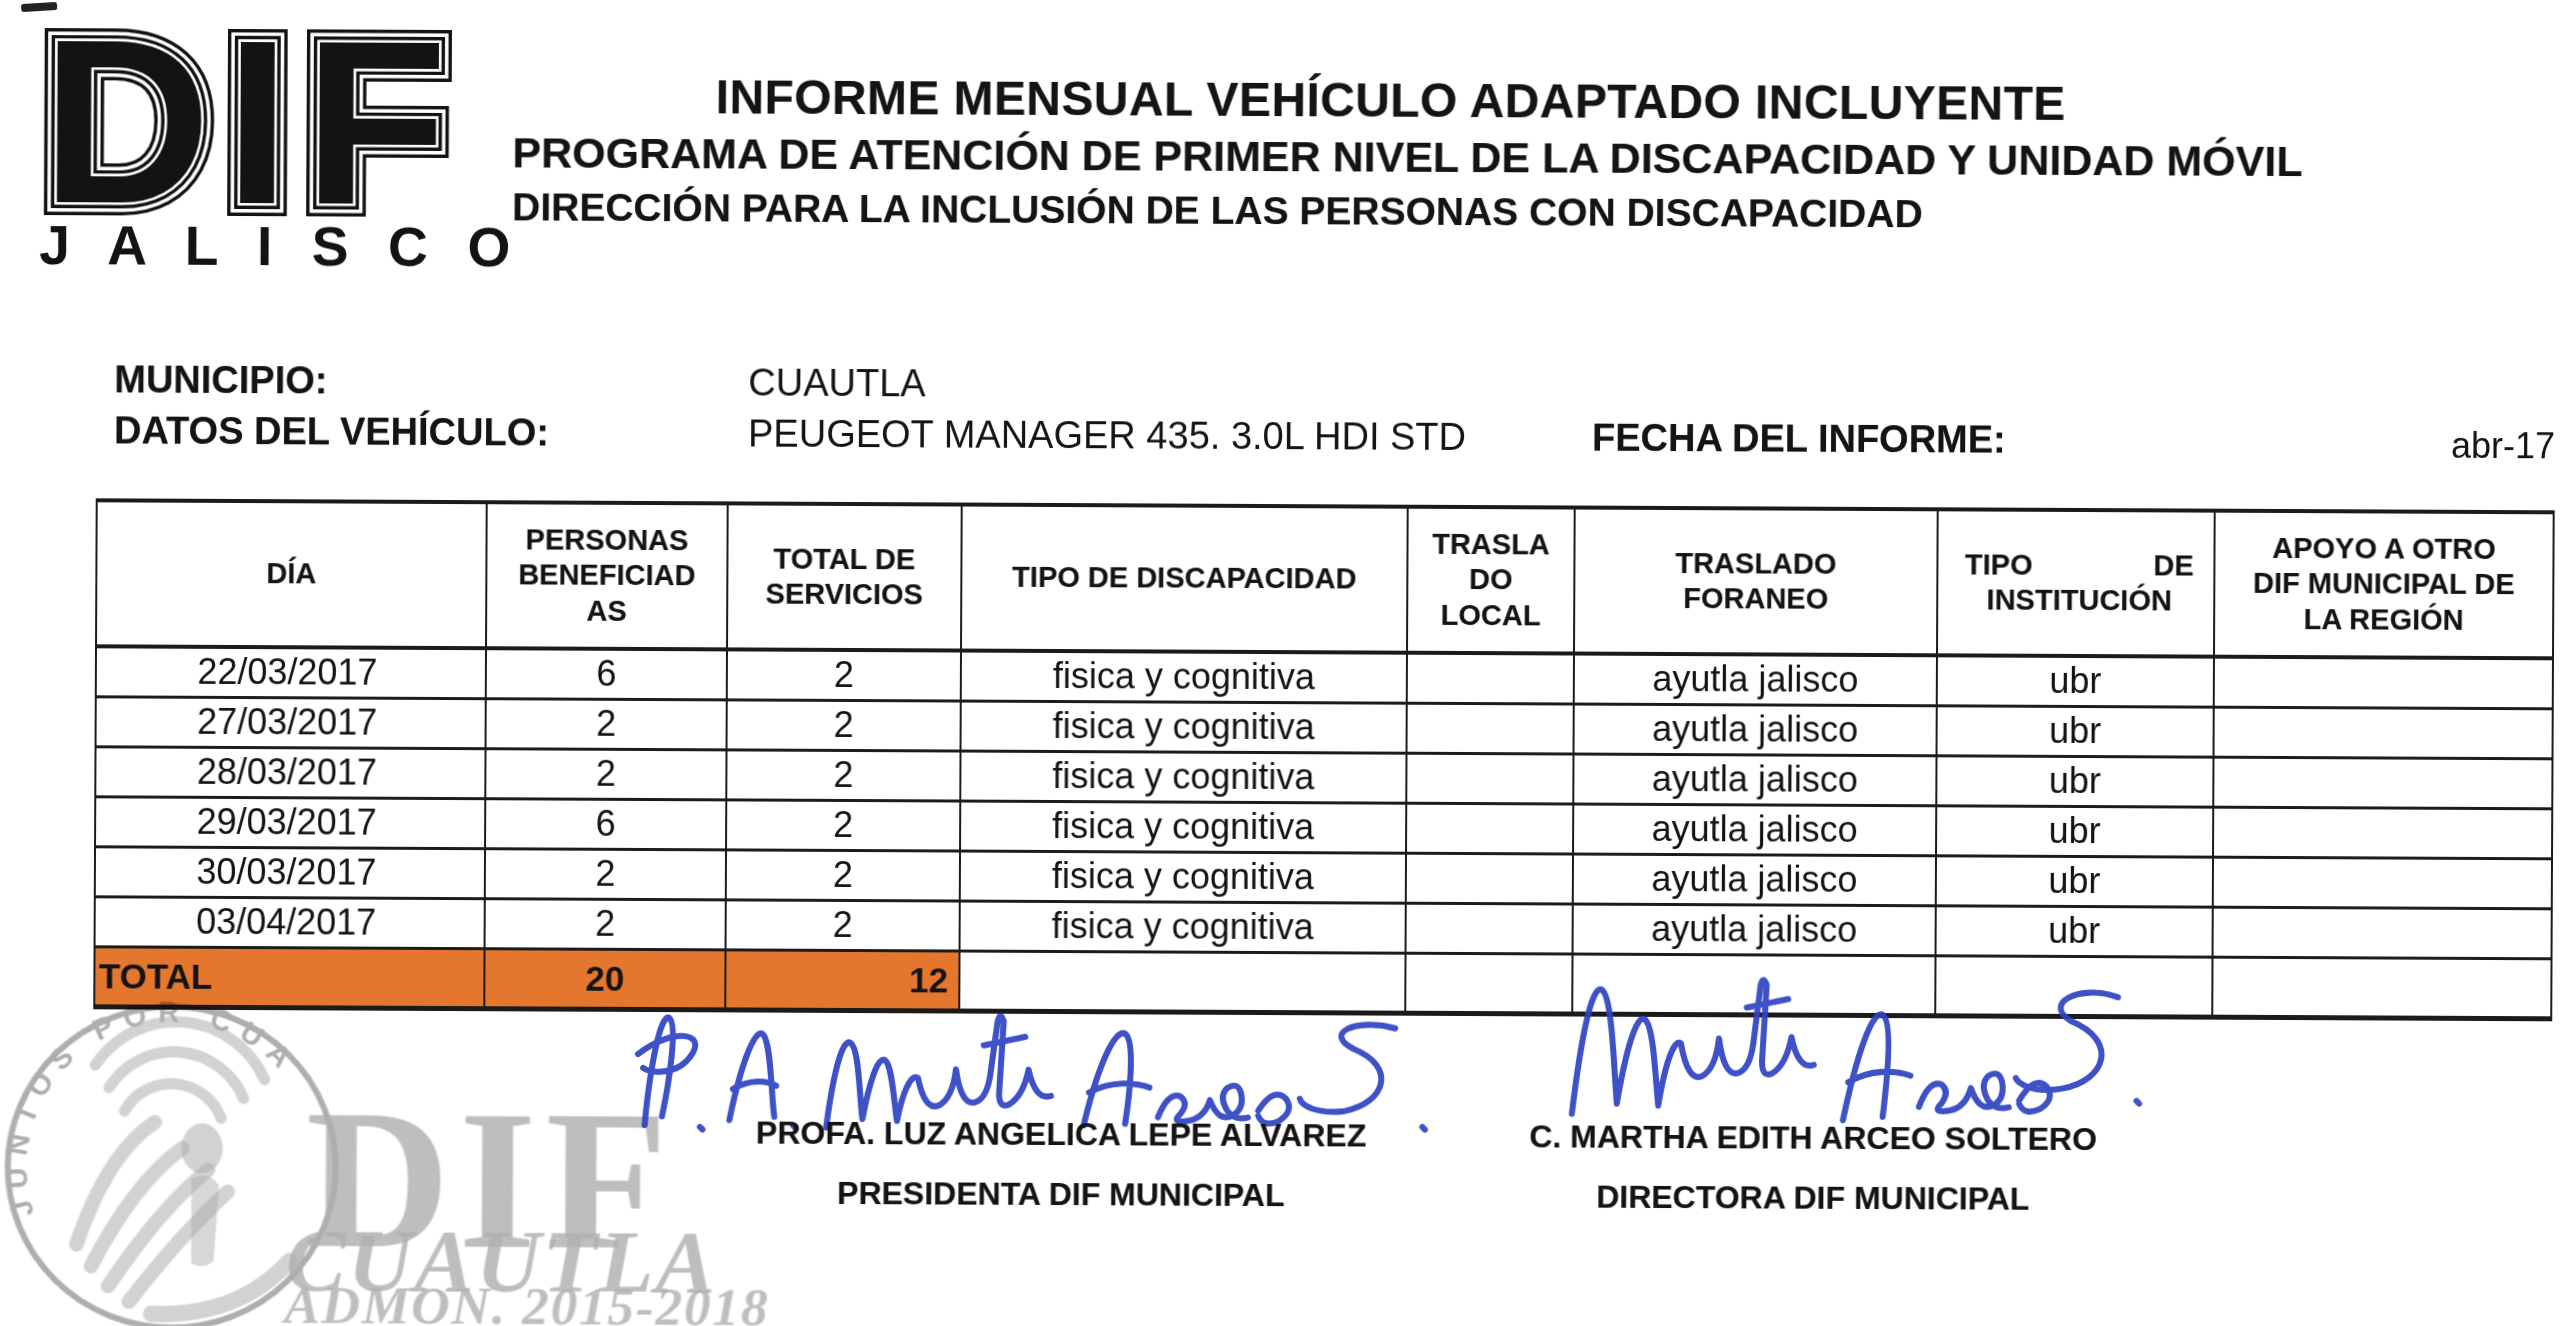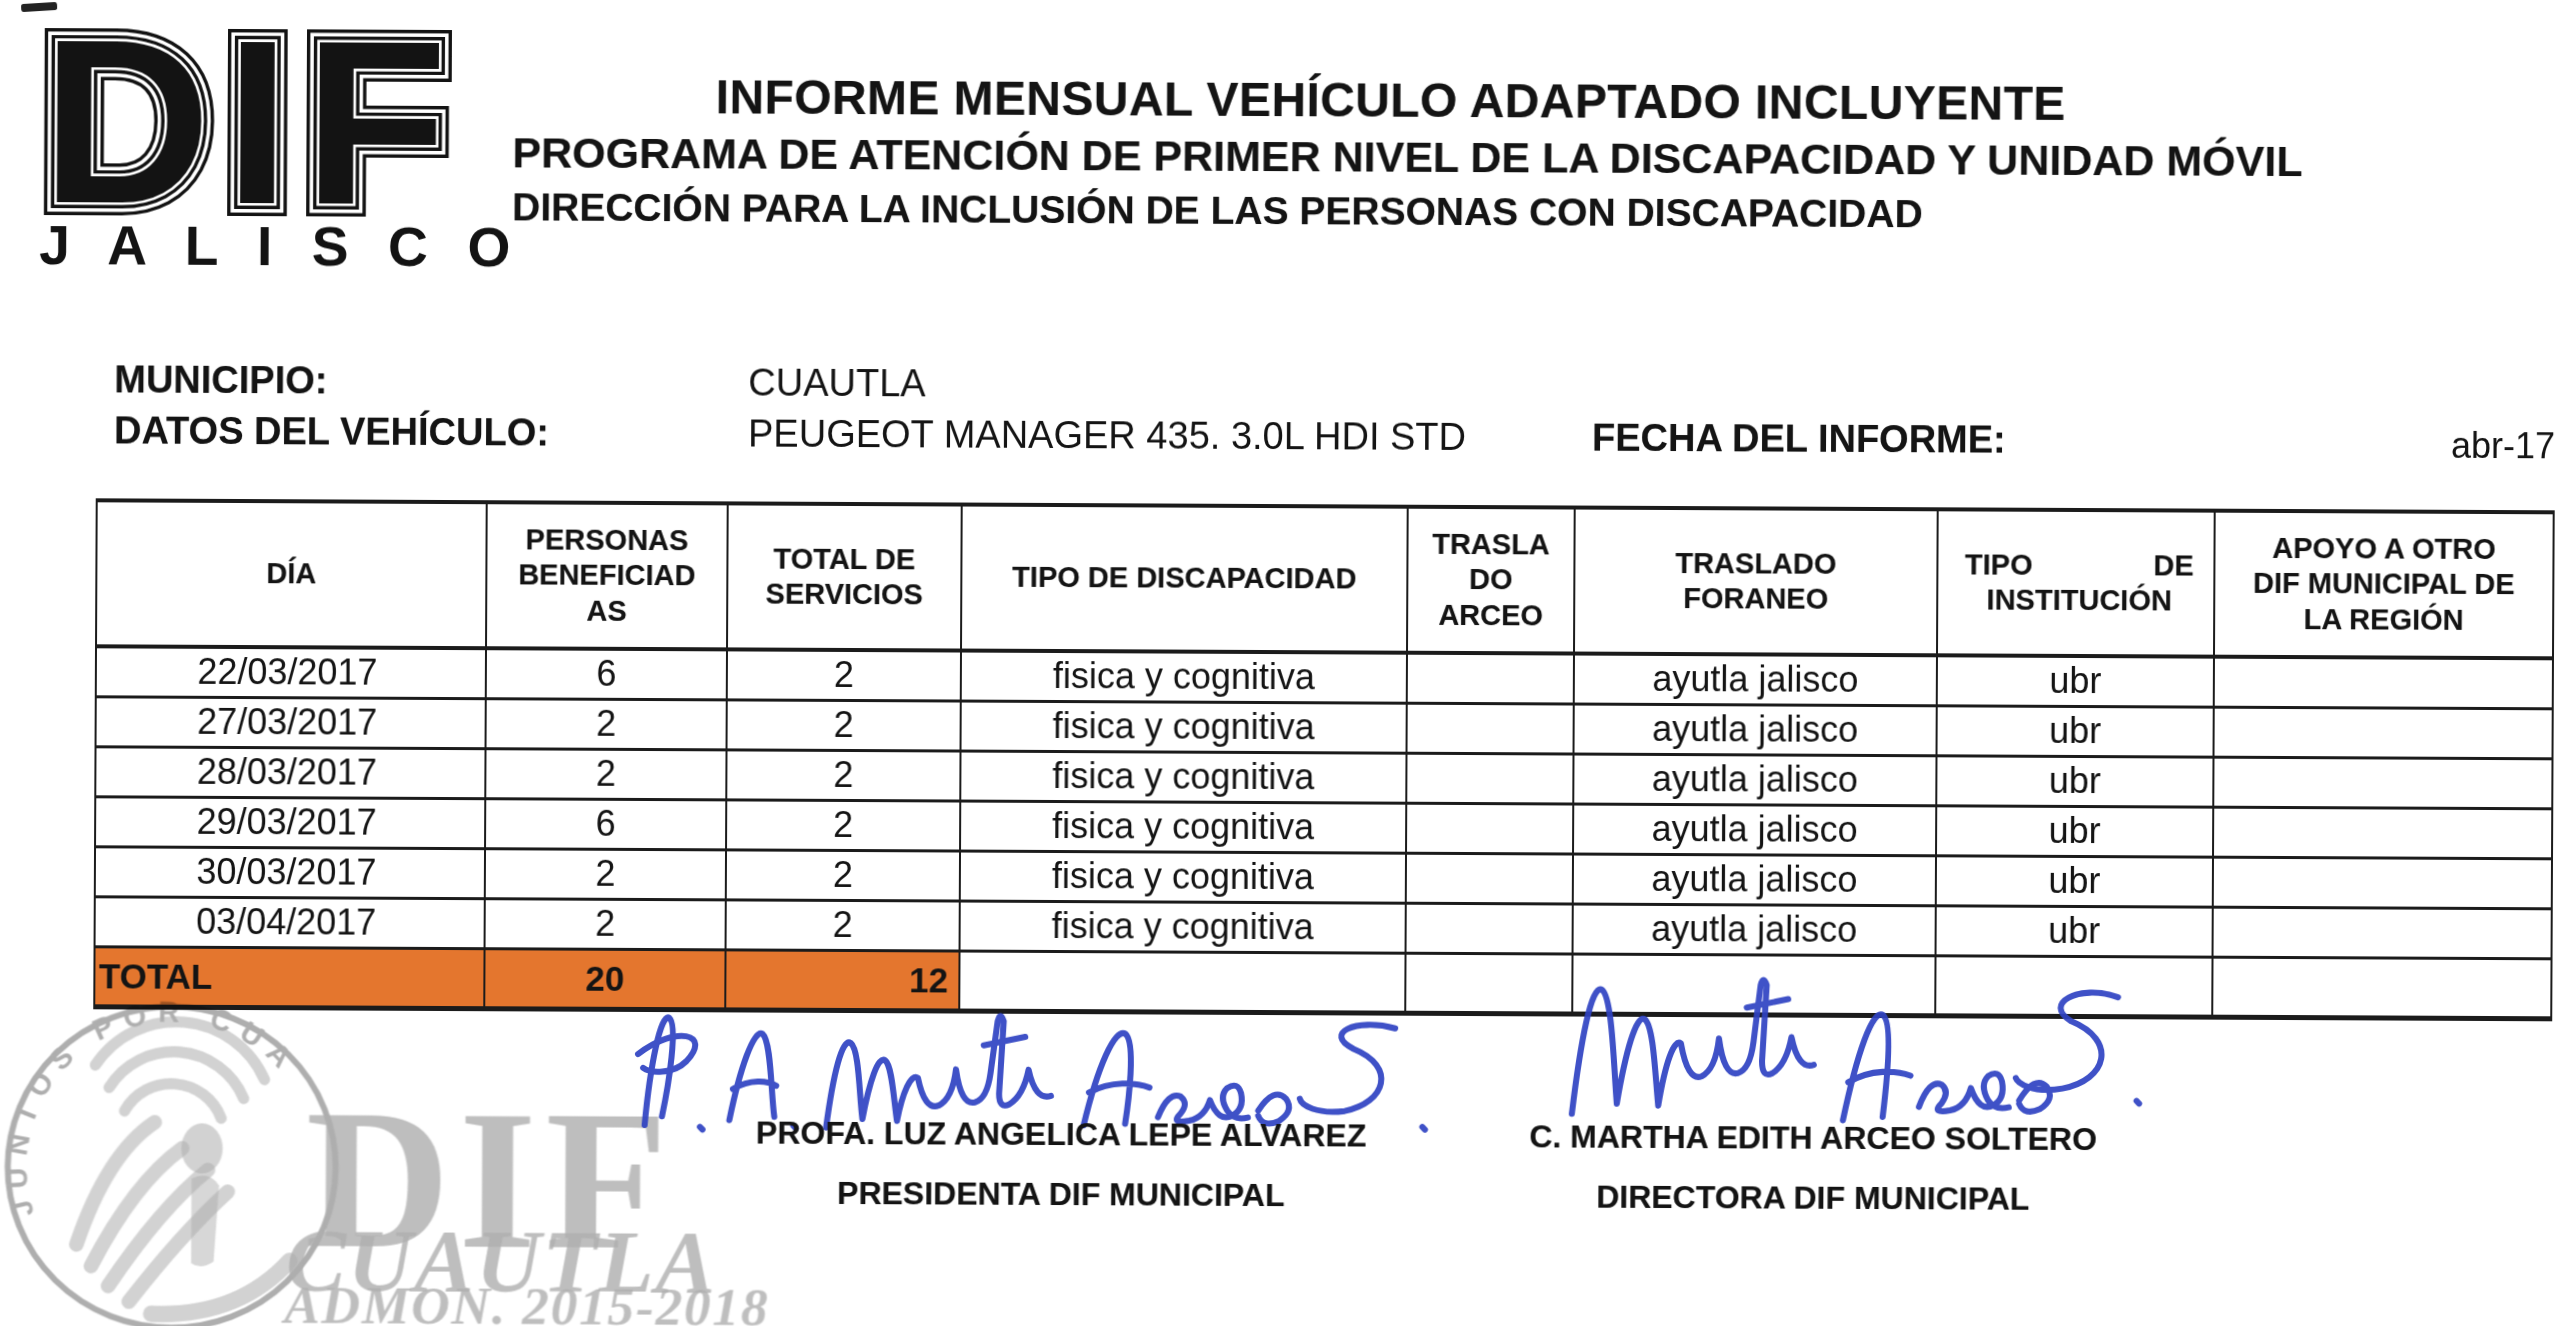--- a/index.html
+++ b/index.html
@@ -118,21 +118,21 @@
         <tr class="head">
       <td class="hd-dia">DÍA</td>
       <td>PERSONAS
 BENEFICIAD
 AS</td>
       <td>TOTAL DE
 SERVICIOS</td>
       <td>TIPO DE DISCAPACIDAD</td>
       <td>TRASLA
 DO
-ARCEO</td>
+LOCAL</td>
       <td>TRASLADO
 FORANEO</td>
       <td class="c-inst-h">TIPO               DE
 INSTITUCIÓN</td>
       <td>APOYO A OTRO
 DIF MUNICIPAL DE
 LA REGIÓN</td>
     </tr>
     <tr class="data">
       <td class="c-dia">22/03/2017</td>

